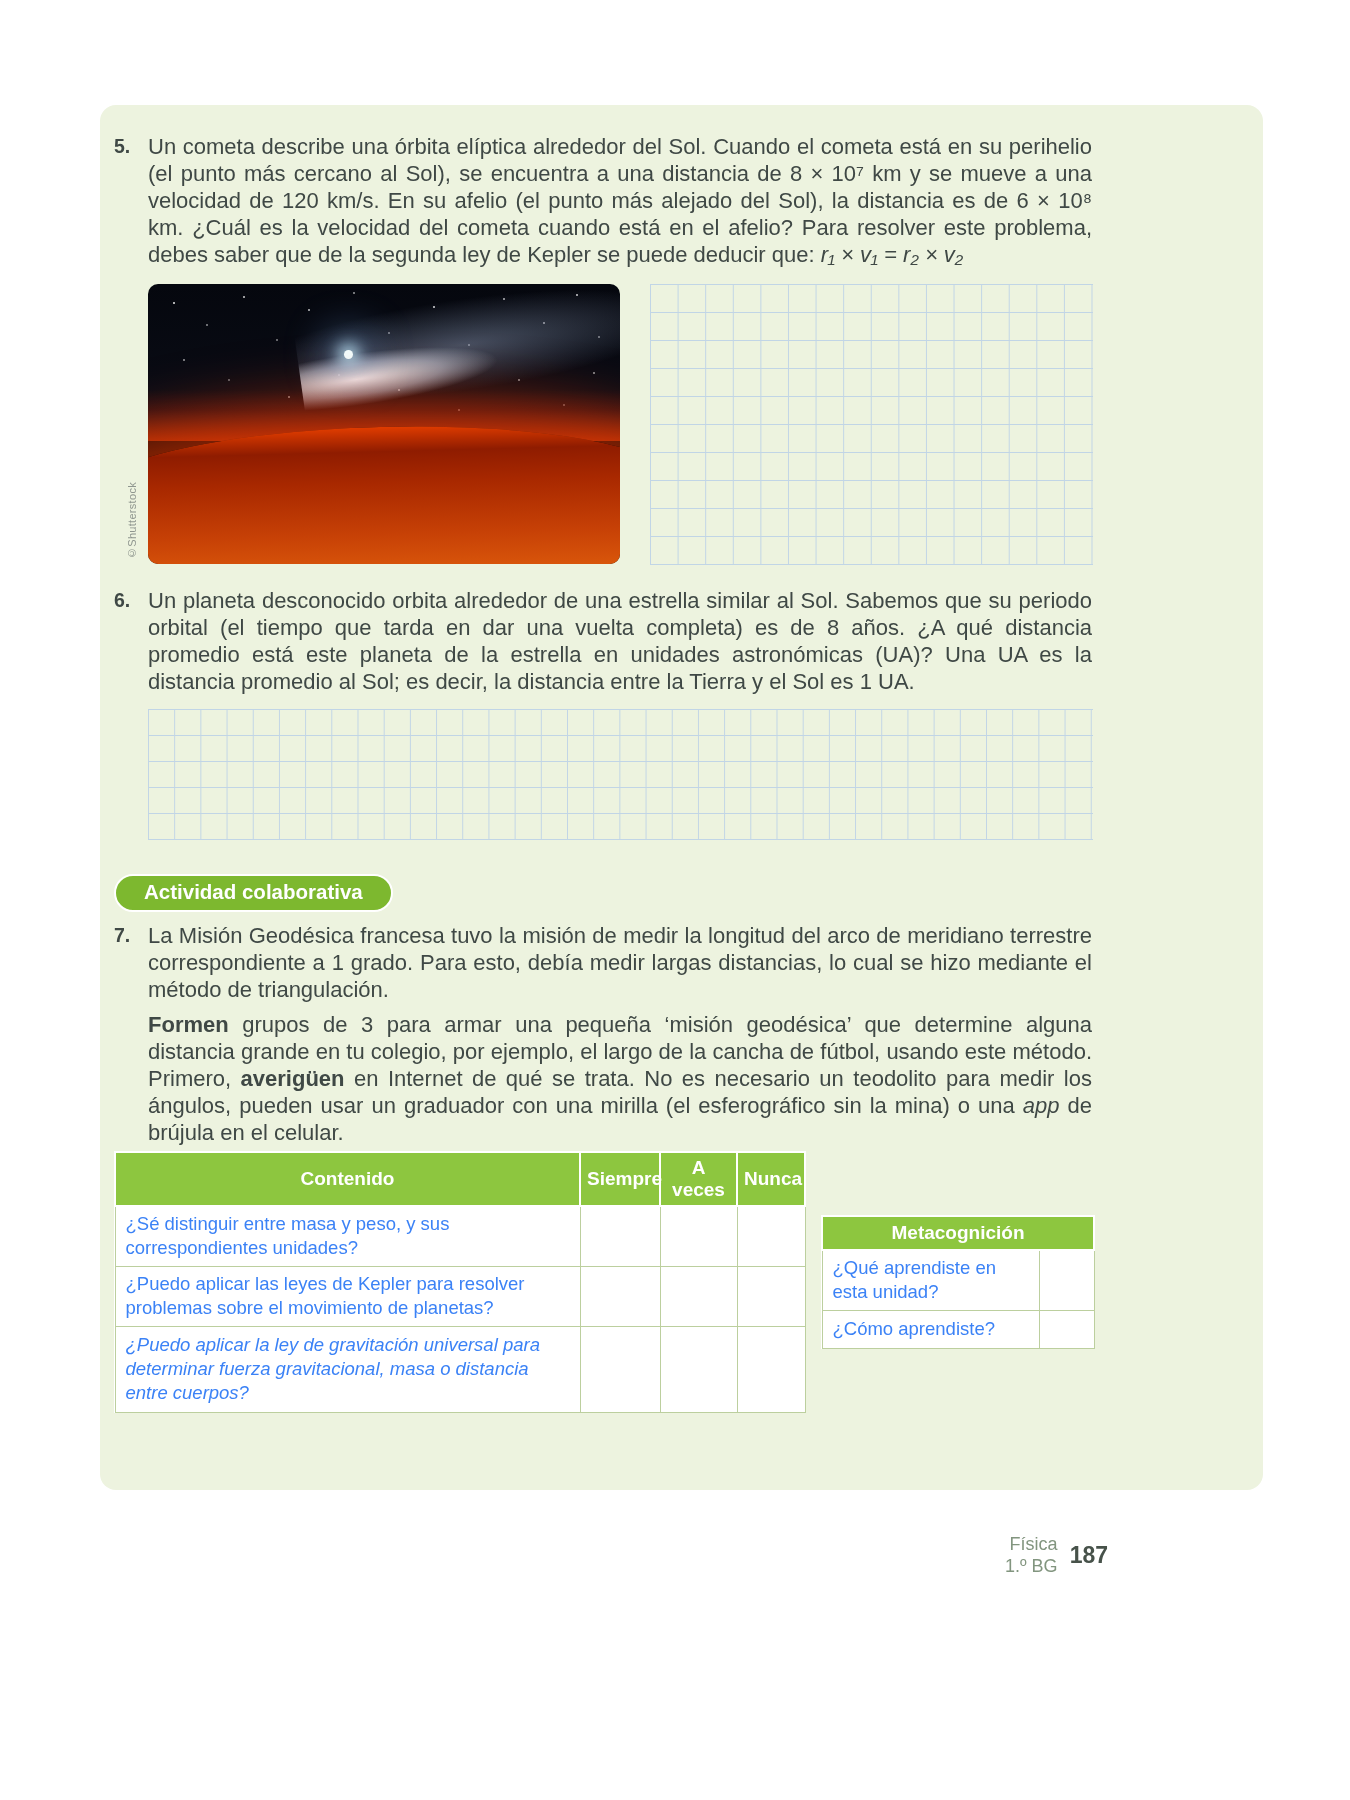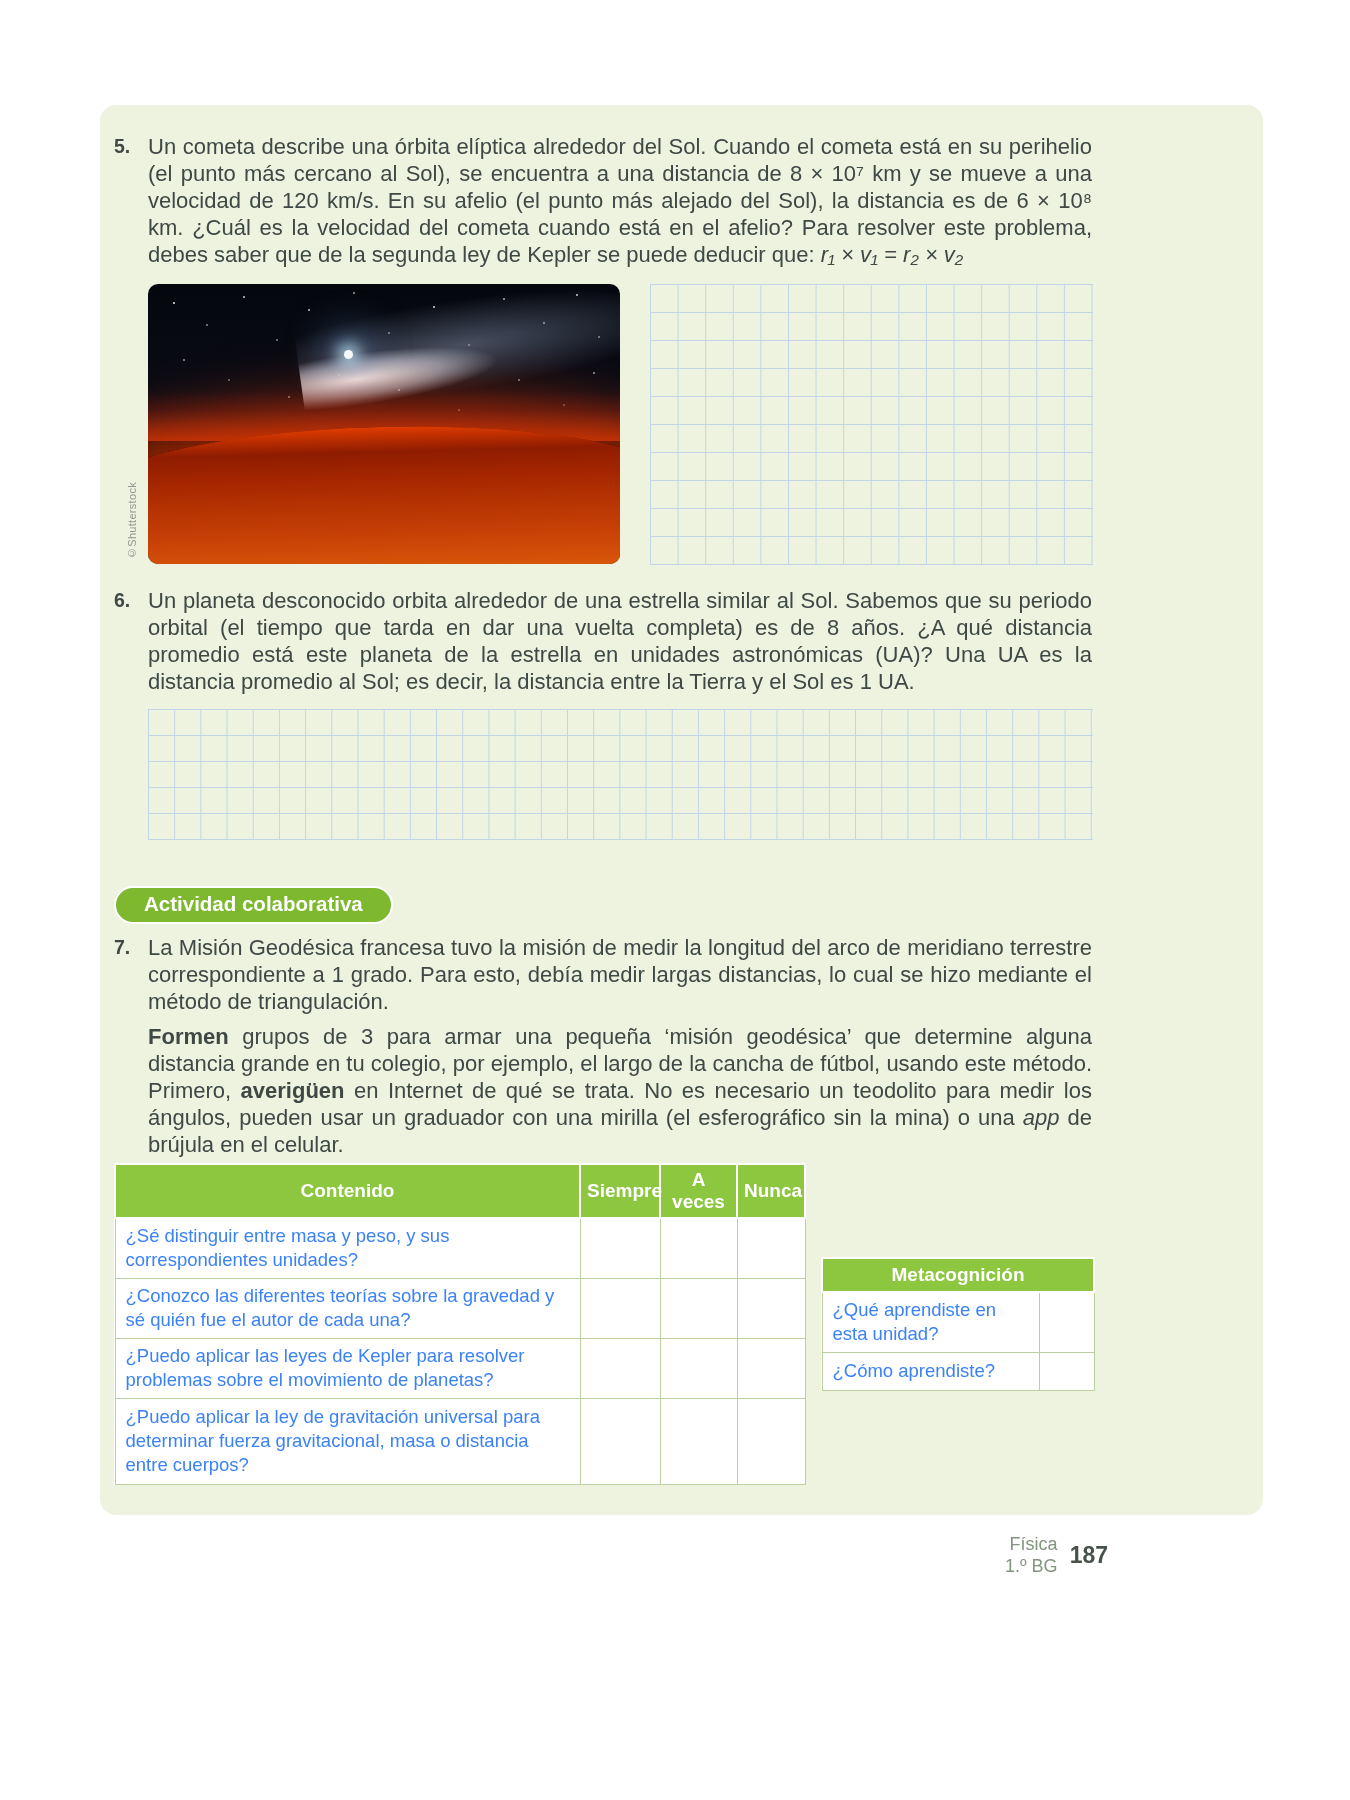--- a/index.html
+++ b/index.html
@@ -90,21 +90,21 @@
       linear-gradient(to right,#c1d5e6 1px,transparent 1px),
       linear-gradient(to bottom,#c1d5e6 1px,transparent 1px);
   }
   .grid-a{width:443px;height:281px;background-size:27.6px 28px;}
   .grid-b{width:945px;height:131px;background-size:26.2px 26px;margin-left:48px;margin-top:14px;}
 
   .prob6{margin-top:22px;}
 
   
   .pill-row{margin-left:14px;}
-  .pill-row.activity{margin-top:46px;}
+  .pill-row.activity{margin-top:34px;}
   .pill-row.autoeval{margin-top:64px;}
   .pill{
     display:inline-block;background:#7db82f;color:#ffffff;font-weight:bold;font-size:20.5px;
     padding:4px 28px 6px 28px;border-radius:19px;border:2px solid #ffffff;box-sizing:border-box;
   }
   .prob7{margin-top:10px;}
 
   
   .tables-row{display:flex;align-items:center;gap:15px;margin-left:14px;margin-top:5px;}
   table{border-collapse:collapse;table-layout:fixed;background:#ffffff;}
@@ -112,21 +112,21 @@
     background:#8dc63f;color:#ffffff;font-weight:bold;font-size:19px;text-align:center;
     border:2px solid #ffffff;padding:4px 6px;height:24px;
   }
   td{
     border:1px solid #bccf9e;font-size:18.5px;line-height:24px;color:#3b82f6;
     padding:5px 10px;vertical-align:middle;background:#ffffff;
   }
   .eval-table{width:690px;}
   .eval-table col.c-q{width:465px;} .eval-table col.c-1{width:80px;}
   .eval-table col.c-2{width:77px;}  .eval-table col.c-3{width:68px;}
-  .eval-table tr.r2{height:60px;} .eval-table tr.r4{height:86px;}
+  .eval-table tr.r2{height:60px;} .eval-table tr.r4{height:86px;font-style:italic;}
   .meta-table{width:272px;}
   .meta-table col.c-q{width:217px;} .meta-table col.c-a{width:55px;}
   .meta-table tr.r2{height:60px;} .meta-table tr.r1{height:38px;}
 
   
   .footer{position:absolute;top:1534px;right:242px;display:flex;align-items:center;gap:12px;}
   .footer .f-col{text-align:right;color:#82957f;font-size:18px;line-height:1.2;}
   .footer .f-num{font-size:23px;font-weight:bold;color:#47524a;}
 </style>
 </head>
@@ -188,26 +188,20 @@
           <th>A veces</th>
           <th>Nunca</th>
         </tr>
         <tr class="r2">
           <td>¿Sé distinguir entre masa y peso, y sus correspondientes unidades?</td>
           <td></td>
           <td></td>
           <td></td>
         </tr>
         <tr class="r2">
-          <td>¿Conozco las diferentes teorías sobre la gravedad y sé quién fue el autor de cada una?</td>
-          <td></td>
-          <td></td>
-          <td></td>
-        </tr>
-        <tr class="r2">
           <td>¿Puedo aplicar las leyes de Kepler para resolver problemas sobre el movimiento de planetas?</td>
           <td></td>
           <td></td>
           <td></td>
         </tr>
         <tr class="r4">
           <td>¿Puedo aplicar la ley de gravitación universal para determinar fuerza gravitacional, masa o distancia entre cuerpos?</td>
           <td></td>
           <td></td>
           <td></td>

